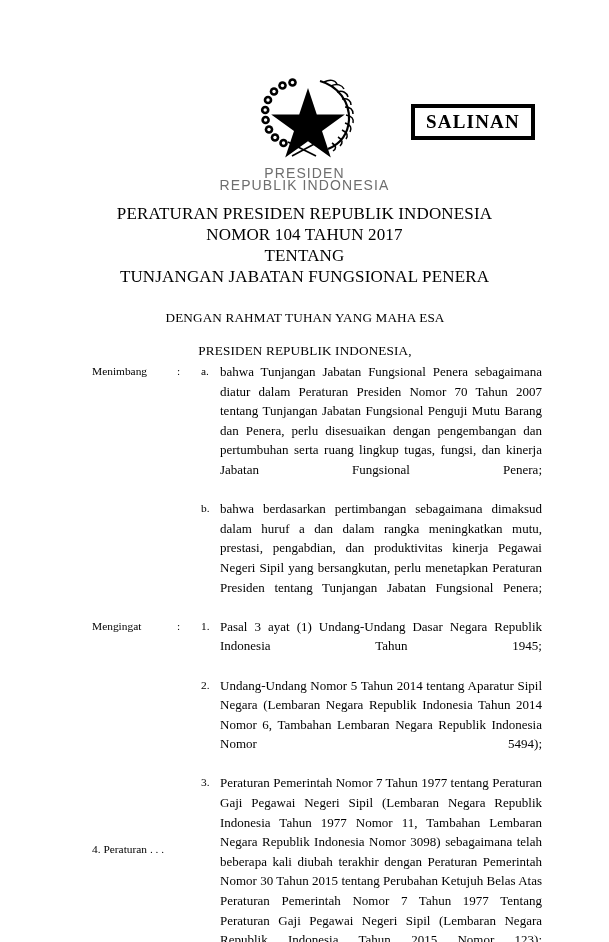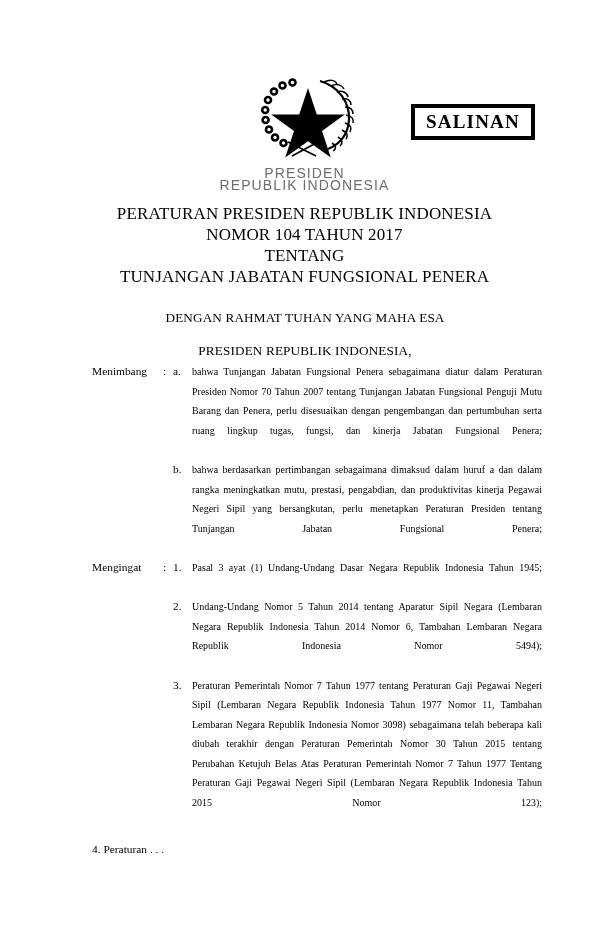--- a/index.html
+++ b/index.html
@@ -106,21 +106,21 @@
     left: 92px;
     top: 362px;
     width: 450px;
     font-size: 11.4px;
     line-height: 19.6px;
   }
 
   .clause {
     display: grid;
     grid-template-columns: 71px 10px 19px 1fr;
-    column-gap: 0;
+    column-gap: 14px;
   }
   .clause + .clause { margin-top: 0px; }
 
   .clause-label {
     font-size: 11.4px;
     line-height: 19.6px;
     white-space: nowrap;
   }
   .clause-colon {
     font-size: 11.4px;
@@ -138,21 +138,21 @@
   }
   .item-marker {
     line-height: 19.6px;
     font-size: 11.4px;
     white-space: nowrap;
   }
   .item-text {
     text-align: justify;
     text-justify: inter-word;
     line-height: 19.6px;
-    font-size: 10px;
+    font-size: 13px;
     hyphens: none;
   }
   .item-text.last-justify::after {
     content: "";
     display: inline-block;
     width: 100%;
   }
 
   .continuation {
     position: absolute;

